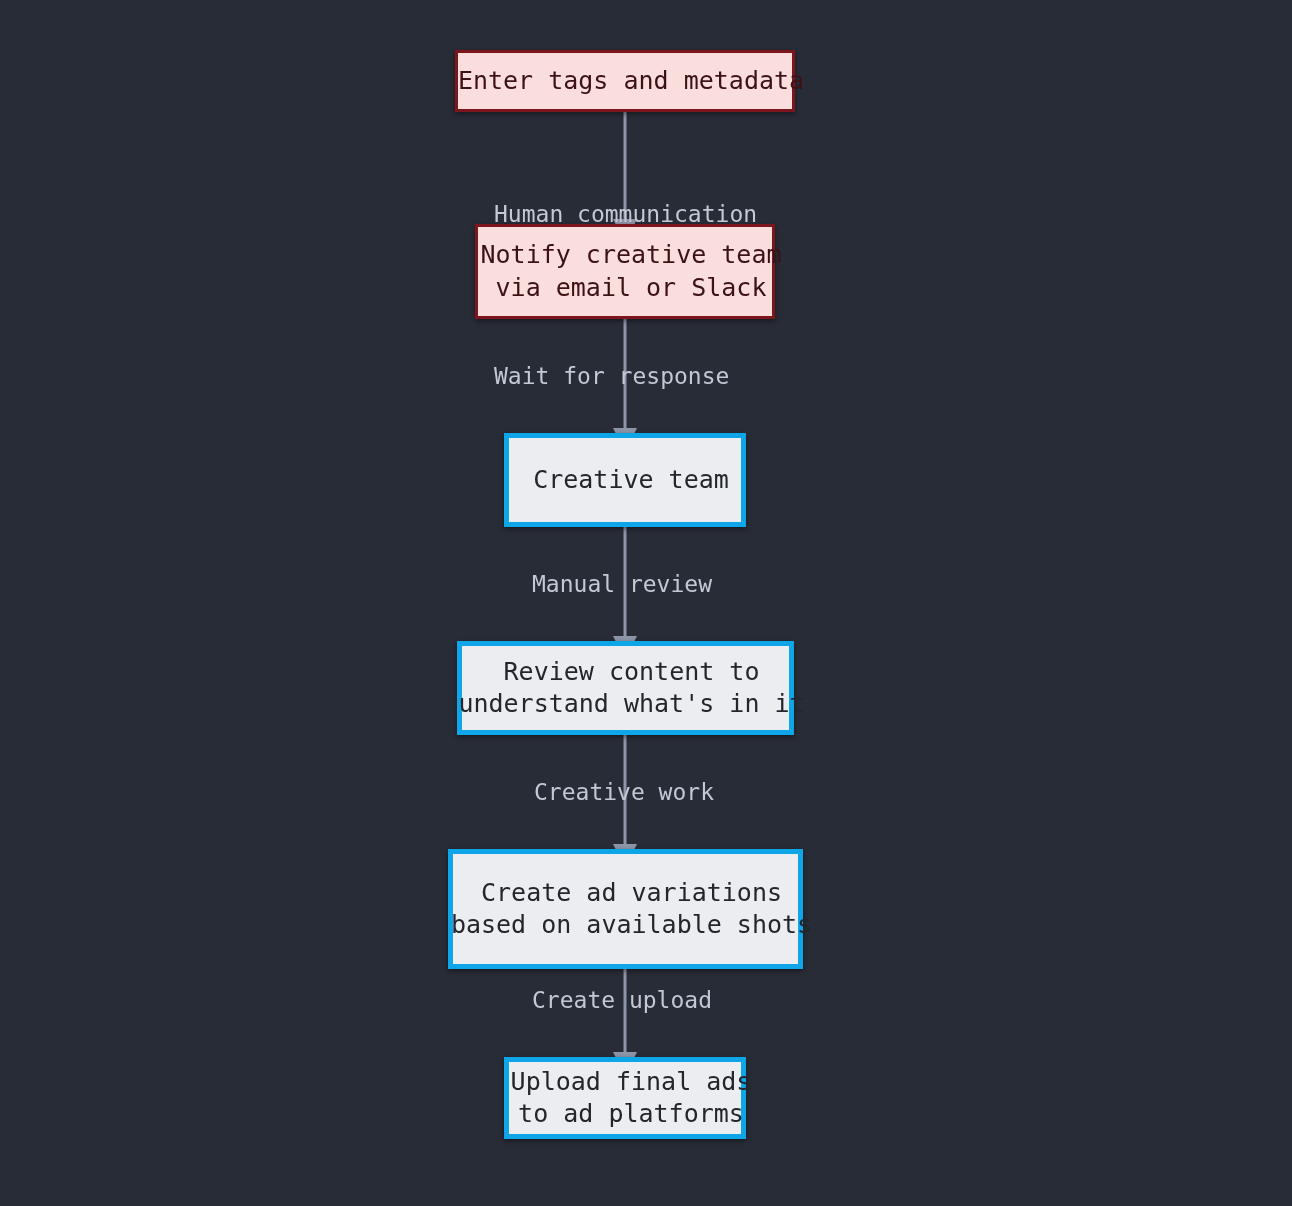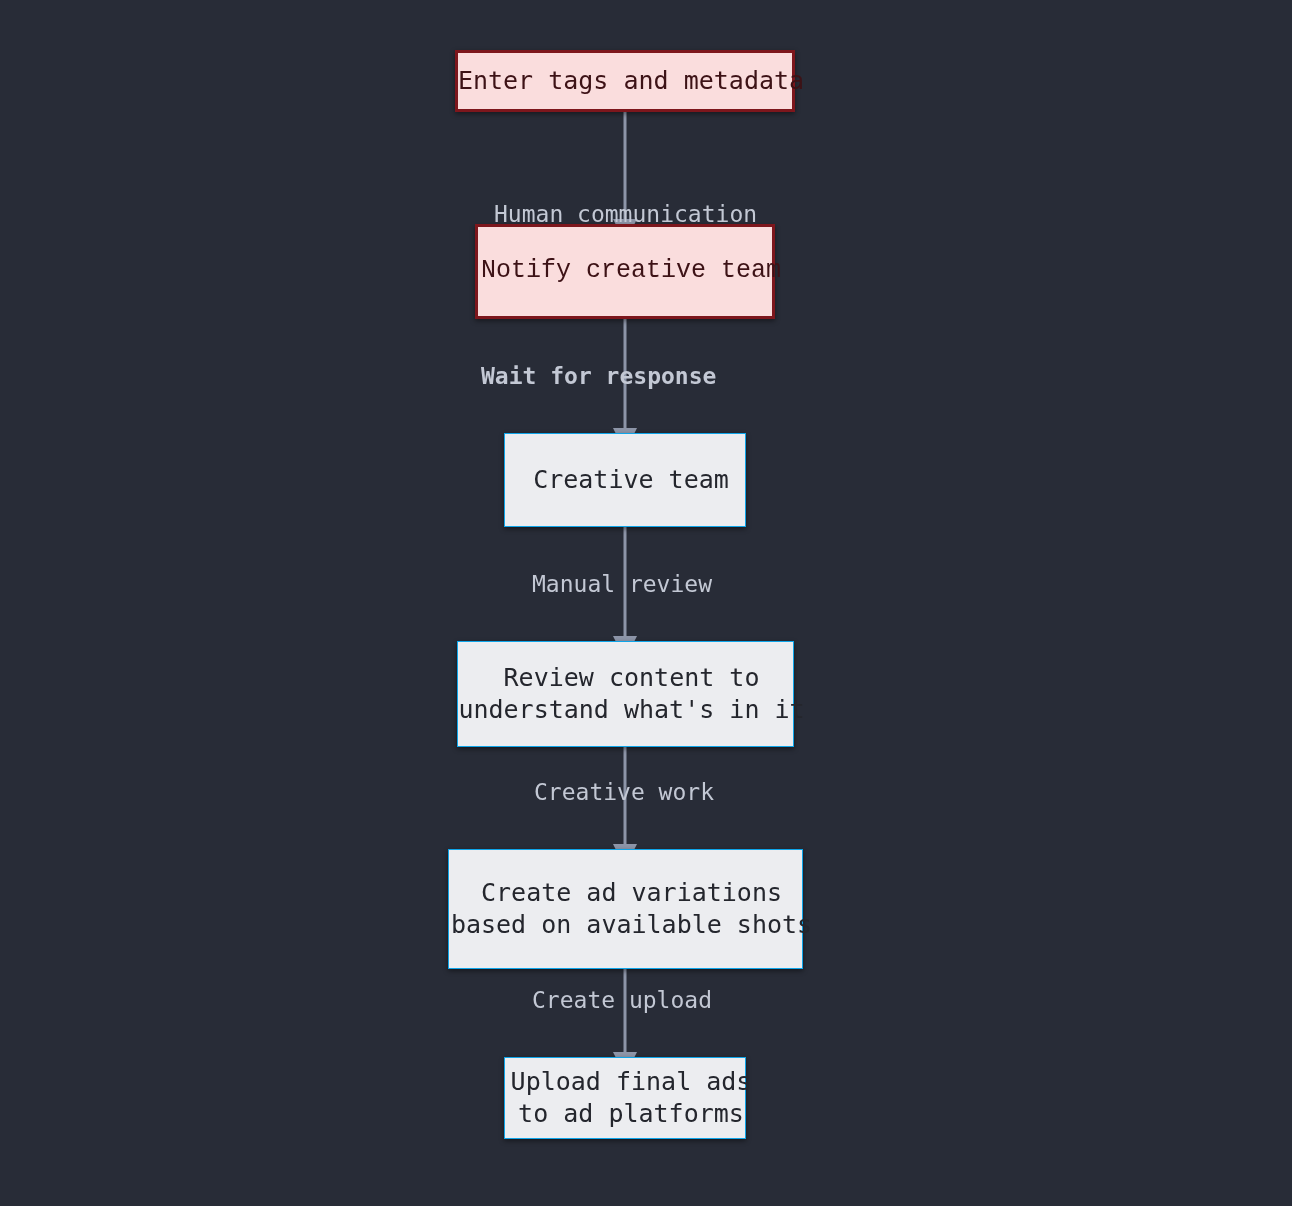--- a/index.html
+++ b/index.html
@@ -43,21 +43,21 @@
   
   .node.style-red {
     background: #fadddd;
     border: 3px solid #7d161c;
     color: #3d1216;
   }
 
   
   .node.style-grey {
     background: #ecedf0;
-    border: 1px solid #0ea5e9;
+    border: 5px solid #0ea5e9;
     color: #24262d;
   }
 
   .edge-label {
     position: absolute;
     color: #c3c8d4;
     font-size: 23px;
     white-space: pre;
     text-align: center;
     letter-spacing: 0px;
@@ -86,26 +86,26 @@
     <g id="edge-lines">
         <line x1="625" y1="112" x2="625" y2="222" stroke="#8d95a8" stroke-width="3" marker-end="url(#arrowhead)"></line>
         <line x1="625" y1="319" x2="625" y2="431" stroke="#8d95a8" stroke-width="3" marker-end="url(#arrowhead)"></line>
         <line x1="625" y1="527" x2="625" y2="639" stroke="#8d95a8" stroke-width="3" marker-end="url(#arrowhead)"></line>
         <line x1="625" y1="735" x2="625" y2="847" stroke="#8d95a8" stroke-width="3" marker-end="url(#arrowhead)"></line>
         <line x1="625" y1="943" x2="625" y2="1055" stroke="#8d95a8" stroke-width="3" marker-end="url(#arrowhead)"></line>
       </g>
   </svg>
   <div id="nodes-layer">
       <div class="node style-red" style="left: 455px; top: 50px; width: 340px; height: 62px;"><span class="line">Enter tags and metadata</span></div>
-      <div class="node style-red" style="left: 475px; top: 224px; width: 300px; height: 95px; font-family: Liberation Mono, monospace;"><span class="line">Notify creative team</span></div>
+      <div class="node style-red" style="left: 475px; top: 224px; width: 300px; height: 95px;"><span class="line">Notify creative team</span><span class="line">via email or Slack</span></div>
       <div class="node style-grey" style="left: 504px; top: 433px; width: 242px; height: 94px;"><span class="line">Creative team</span></div>
-      <div class="node style-grey" style="left: 457px; top: 641px; width: 337px; height: 106px;"><span class="line">Review content to</span><span class="line">understand what's in it</span></div>
+      <div class="node style-grey" style="left: 457px; top: 641px; width: 337px; height: 94px;"><span class="line">Review content to</span><span class="line">understand what's in it</span></div>
       <div class="node style-grey" style="left: 448px; top: 849px; width: 355px; height: 120px;"><span class="line">Create ad variations</span><span class="line">based on available shots</span></div>
       <div class="node style-grey" style="left: 504px; top: 1057px; width: 242px; height: 82px;"><span class="line">Upload final ads</span><span class="line">to ad platforms</span></div>
     </div>
   <div id="labels-layer">
       <div class="edge-label" style="left: 494px; top: 155px; margin-top: 46px;">Human communication</div>
-      <div class="edge-label" style="left: 481px; top: 363px; font-weight: bold;">Wait for response</div>
+      <div class="edge-label" style="left: 494px; top: 363px;">Wait for response</div>
       <div class="edge-label" style="left: 532px; top: 571px;">Manual review</div>
       <div class="edge-label" style="left: 534px; top: 779px;">Creative work</div>
       <div class="edge-label" style="left: 532px; top: 987px;">Create upload</div>
     </div>
 </div>
 
 </body></html>

